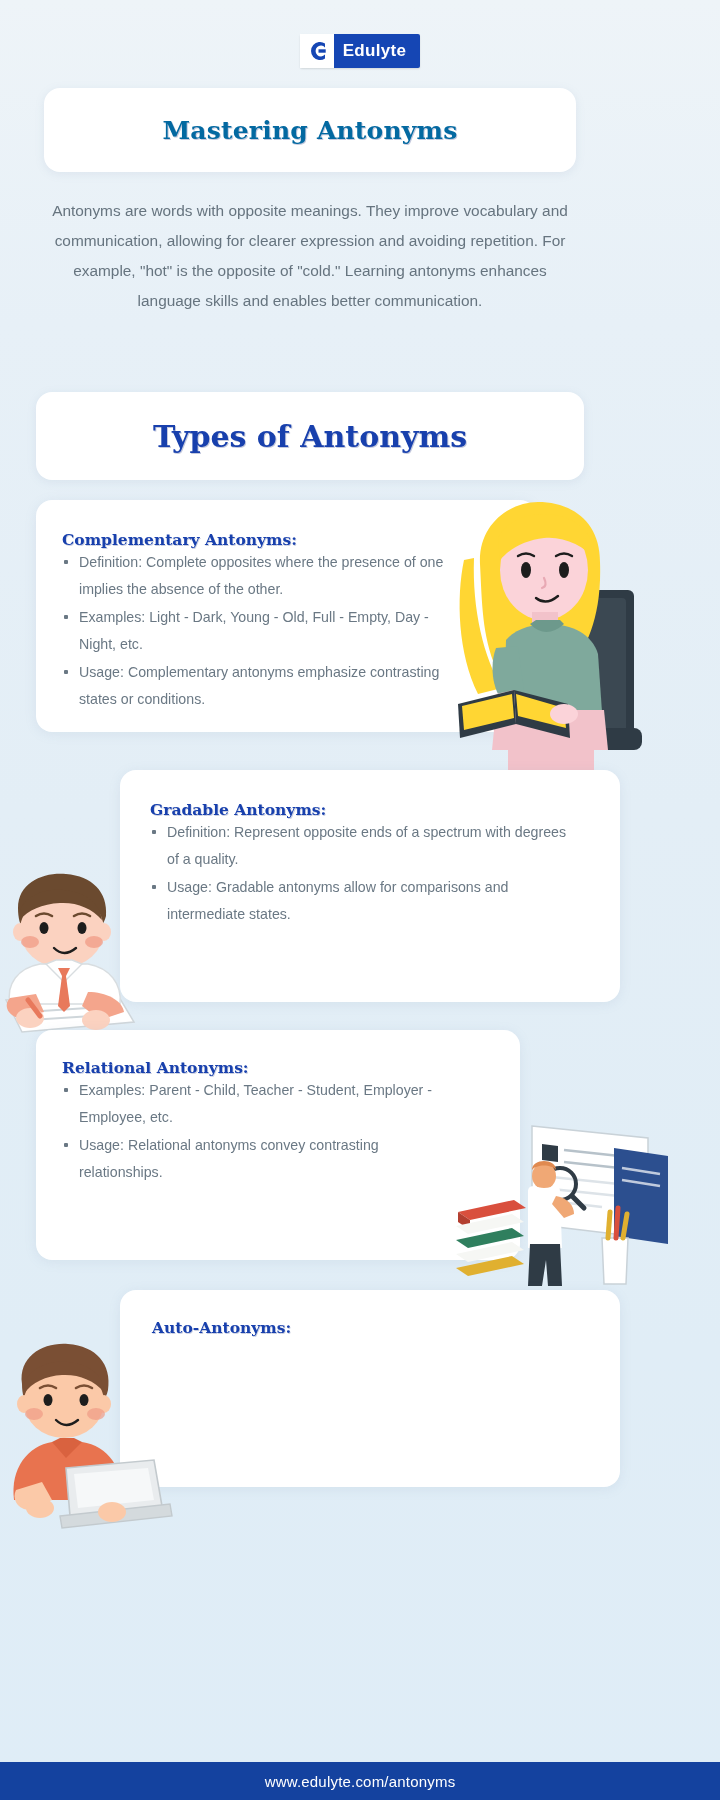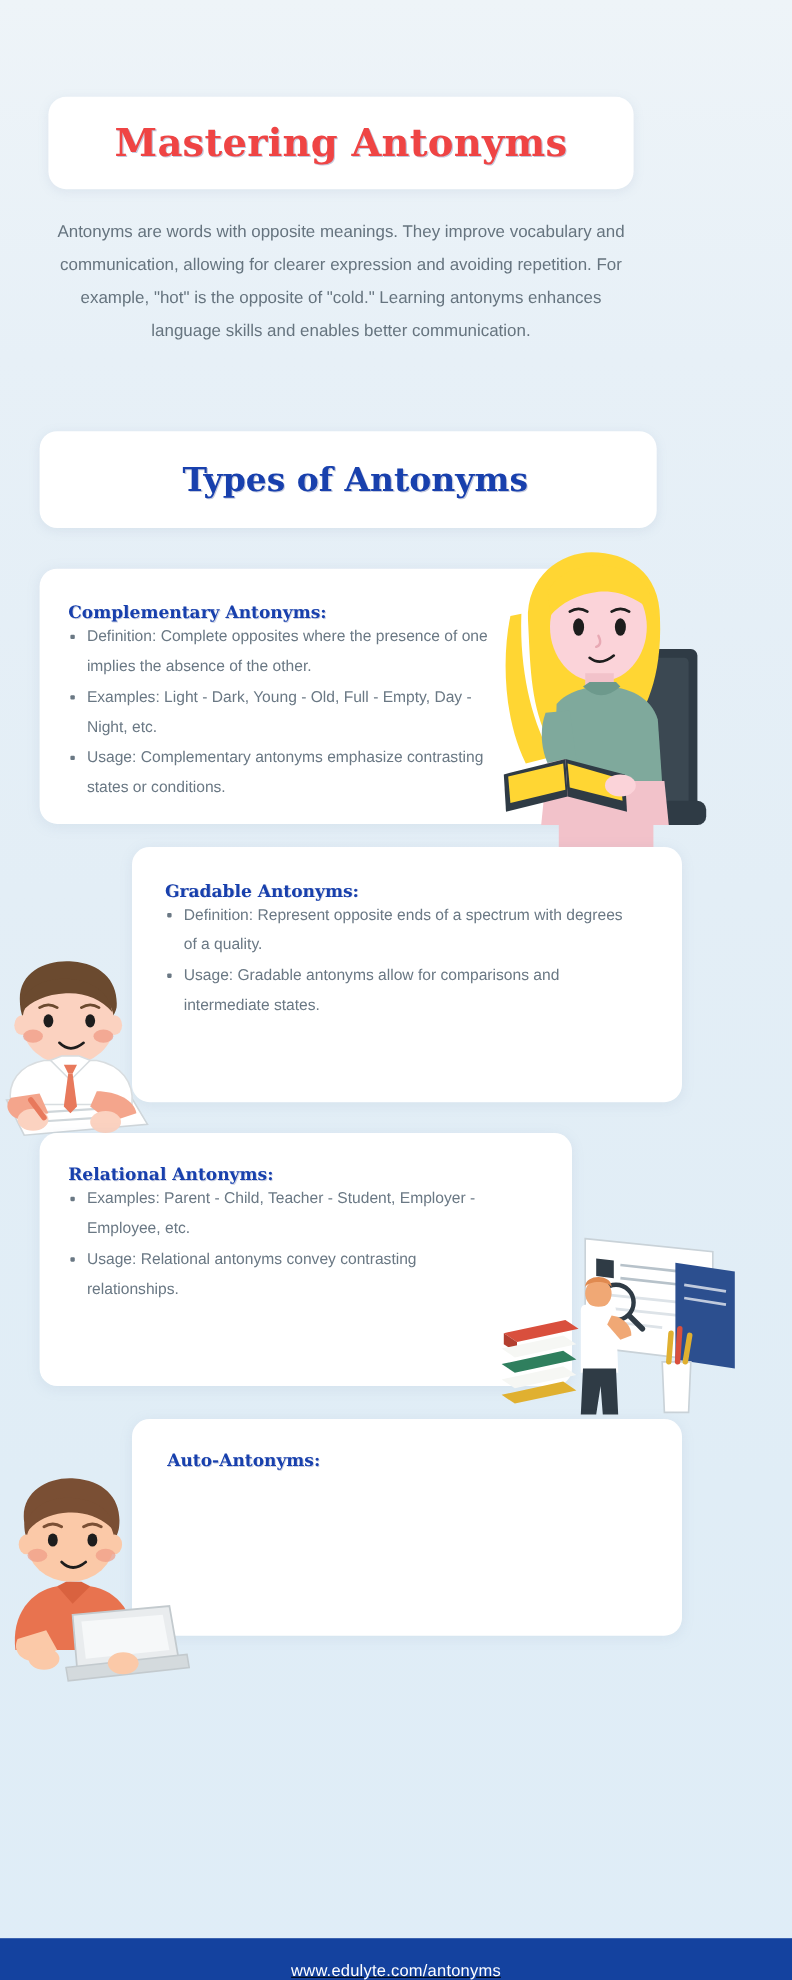--- a/index.html
+++ b/index.html
@@ -16,66 +16,77 @@
   .logo{display:flex;align-items:center;background:#1546b4;height:34px;border-radius:2px;box-shadow:0 1px 2px rgba(0,0,0,.12);}
   .logo-mark{width:34px;height:34px;background:#fff;display:flex;align-items:center;justify-content:center;}
   .logo-mark svg{display:block;}
   .logo-text{color:#ffffff;font-size:17px;font-weight:700;letter-spacing:.3px;padding:0 14px 0 9px;font-family:"Liberation Sans",sans-serif;}
 
   
   .card{position:absolute;background:#ffffff;border-radius:16px;box-shadow:0 2px 10px rgba(120,150,175,.13);}
 
   .title-card{left:44px;top:88px;width:532px;height:84px;display:flex;align-items:center;justify-content:center;}
   .title-text{
-    font-family:"DejaVu Serif",serif;font-weight:700;font-size:35px;color:#ef4444;
+    font-family:"DejaVu Serif",serif;font-weight:700;font-size:25px;color:#0369a1;
     letter-spacing:.2px;text-shadow:1px 1px 0 rgba(18,40,120,.25);
   }
 
   .intro{position:absolute;left:50px;top:196px;width:520px;text-align:center;
     font-size:15.4px;line-height:30px;color:#66747f;}
 
-  .types-card{left:36px;top:392px;width:548px;height:88px;display:flex;align-items:center;justify-content:center;padding-left:13px;}
+  .types-card{left:36px;top:392px;width:548px;height:88px;display:flex;align-items:center;justify-content:center;}
   .types-text{font-family:"DejaVu Serif",serif;font-weight:700;font-size:30px;color:#1840ad;
     text-shadow:1px 1px 0 rgba(18,40,120,.25);}
 
   .sec-card{position:absolute;background:#fff;border-radius:16px;box-shadow:0 2px 12px rgba(120,150,175,.13);}
-  .sec1{left:36px;top:517px;width:500px;height:232px;}
+  .sec1{left:36px;top:500px;width:500px;height:232px;}
   .sec2{left:120px;top:770px;width:500px;height:232px;}
   .sec3{left:36px;top:1030px;width:484px;height:230px;}
   .sec4{left:120px;top:1290px;width:500px;height:197px;}
 
   .sec-head{font-family:"DejaVu Serif",serif;font-weight:700;font-size:15.5px;color:#1840ad;
     text-shadow:.8px .8px 0 rgba(18,40,120,.22);}
   .bullets{list-style:none;margin:0;padding:0;}
   .bullets li{position:relative;padding-left:17px;font-size:14.2px;line-height:27px;color:#6a7884;margin-bottom:1px;}
   .bullets li:before{content:"";position:absolute;left:2px;top:11px;width:4px;height:4px;background:#6a7884;border-radius:1px;}
 
   .s1-inner{padding:30px 0 0 26px;width:400px;}
   .s2-inner{padding:30px 0 0 30px;width:420px;}
   .s3-inner{padding:28px 0 0 26px;width:400px;}
   .s4-inner{padding:28px 0 0 32px;width:420px;}
 
   
   .footer{position:absolute;left:0;bottom:0;width:720px;height:38px;background:#14429f;
-    display:flex;align-items:flex-end;justify-content:center;text-decoration:underline;}
+    display:flex;align-items:center;justify-content:center;}
   .footer-text{color:#fff;font-size:15px;letter-spacing:.2px;}
 
   
   .ill{position:absolute;}
   .ill-girl{left:452px;top:498px;width:200px;height:330px;}
   .ill-boy{left:-4px;top:872px;width:170px;height:170px;}
   .ill-desk{left:452px;top:1120px;width:230px;height:180px;}
   .ill-laptop{left:4px;top:1340px;width:170px;height:200px;}
   .ill svg{display:block;}
 </style>
 </head>
 <body>
 
 <div class="page">
 
+  <div class="logo-wrap">
+    <div class="logo">
+      <span class="logo-mark">
+        <svg width="24" height="24" viewBox="0 0 24 24">
+          <path d="M20 4.5 A9 9 0 1 0 20 19.5 L20 15.6 A5.4 5.4 0 1 1 20 8.4 Z" fill="#1546b4"></path>
+          <rect x="13.5" y="10.3" width="7.2" height="3.4" fill="#1546b4"></rect>
+        </svg>
+      </span>
+      <span class="logo-text">Edulyte</span>
+    </div>
+  </div>
 
   <div class="card title-card">
     <div class="title-text">Mastering Antonyms</div>
   </div>
 
   <div class="intro">Antonyms are words with opposite meanings. They improve vocabulary and communication, allowing for clearer expression and avoiding repetition. For example, "hot" is the opposite of "cold." Learning antonyms enhances language skills and enables better communication.</div>
 
   <div class="card types-card">
     <div class="types-text">Types of Antonyms</div>
   </div>

